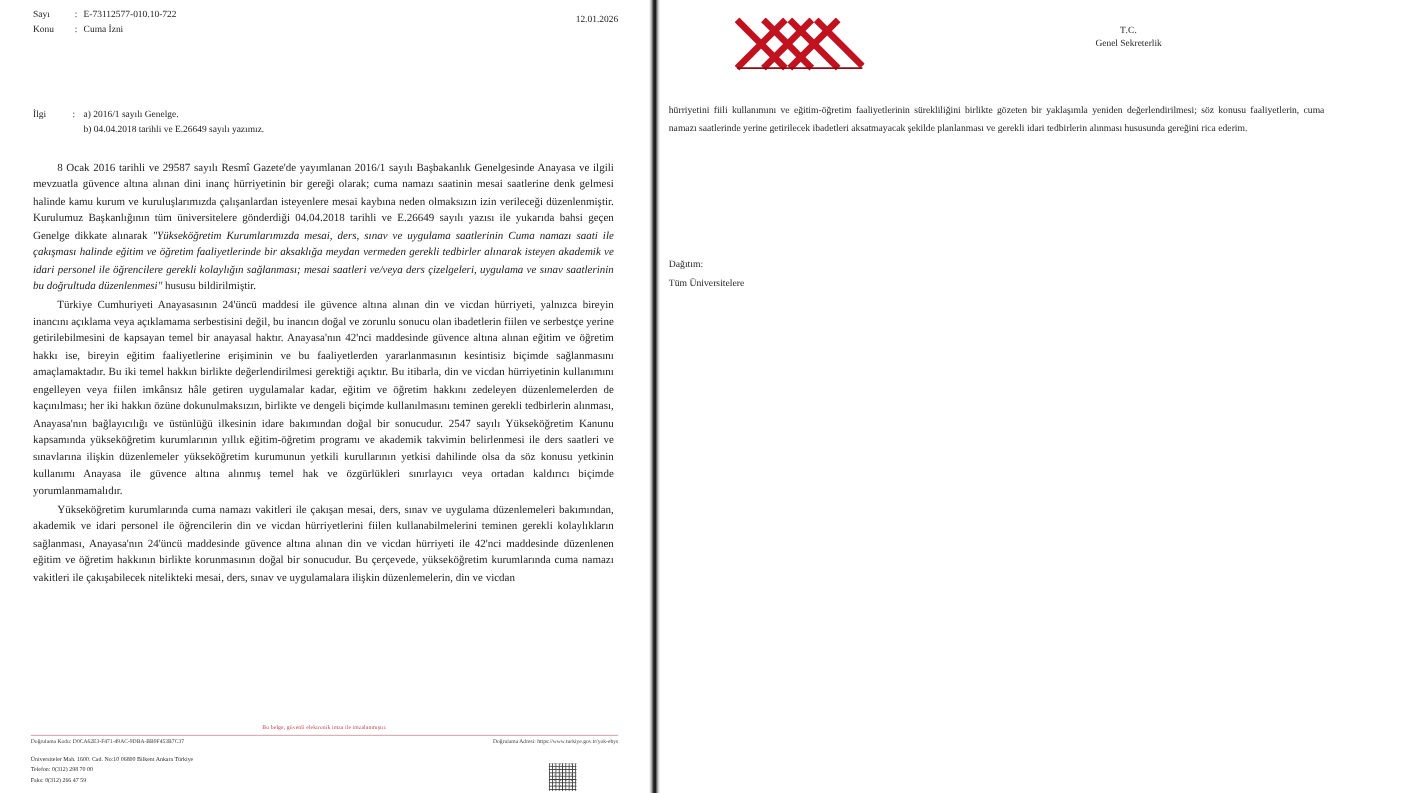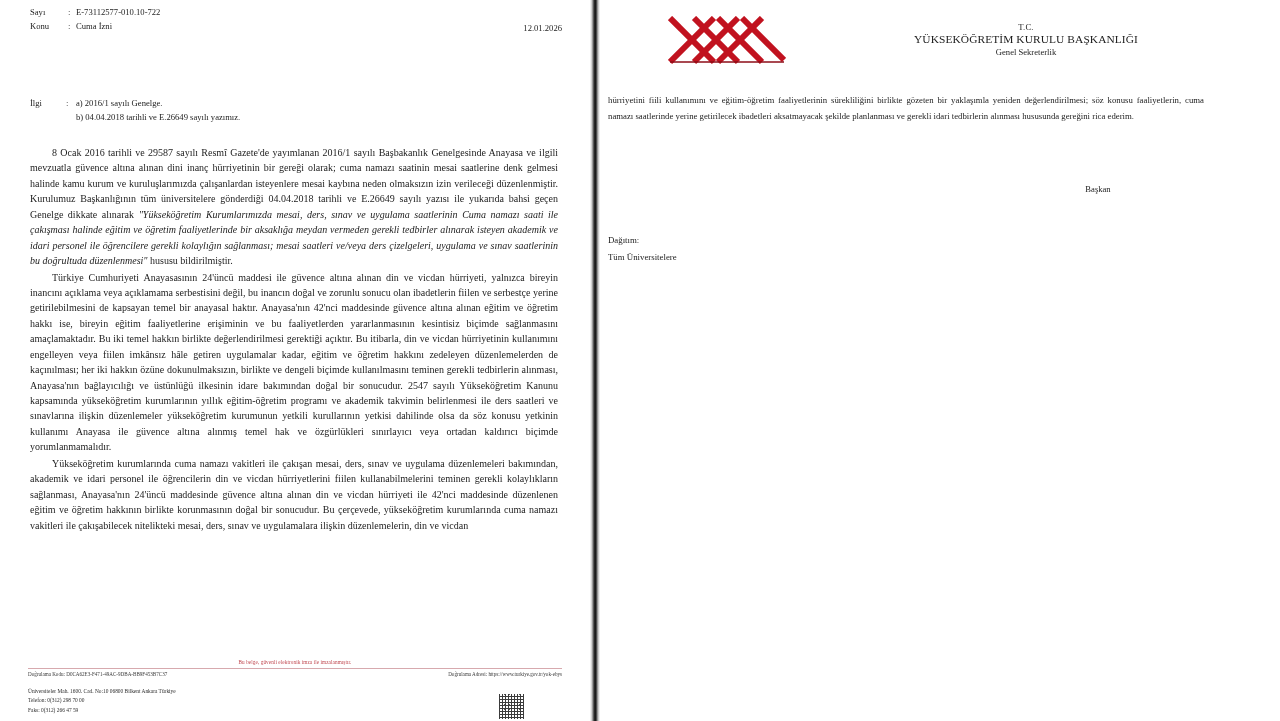--- a/index.html
+++ b/index.html
@@ -61,21 +61,21 @@
     right: 28px;
     font-size: 8.6px;
     line-height: 1.62;
   }
   .meta-row { display: flex; }
   .meta-label { width: 38px; flex: 0 0 38px; }
   .meta-colon { width: 8px; flex: 0 0 8px; }
   .meta-value { flex: 1 1 auto; }
   .meta-date {
     position: absolute;
-    top: 16px;
+    top: 5px;
     right: 0;
     font-size: 8.6px;
   }
 
   .recipient {
     position: absolute;
     top: 64px;
     left: 0;
     width: 590px;
     text-align: center;
@@ -291,31 +291,29 @@
           <line x1="50" y1="2" x2="94" y2="46"></line>
           <line x1="94" y1="2" x2="50" y2="46"></line>
           <line x1="74" y1="2" x2="116" y2="44"></line>
         </g>
         <g stroke="#8d0d17" stroke-width="1.6" fill="none">
           <line x1="2" y1="46" x2="116" y2="46"></line>
         </g>
       </svg>
       <div class="org">
         <div class="l1">T.C.</div>
-        <div class="l2">YÜKSEKÖĞRETİM KURULU BAŞKANLIĞI</div>
         <div class="l3">Genel Sekreterlik</div>
       </div>
     </div>
 
     <div class="body-right">
       <p>hürriyetini fiili kullanımını ve eğitim-öğretim faaliyetlerinin sürekliliğini birlikte gözeten bir yaklaşımla yeniden değerlendirilmesi; söz konusu faaliyetlerin, cuma namazı saatlerinde yerine getirilecek ibadetleri aksatmayacak şekilde planlanması ve gerekli idari tedbirlerin alınması hususunda gereğini rica ederim.</p>
     </div>
 
     <div class="signature">
-      <div>Başkan</div>
     </div>
 
     <div class="distribution">
       <div>Dağıtım:</div>
       <div>Tüm Üniversitelere</div>
     </div>
   </div>
 </div>
 
 </body></html>

